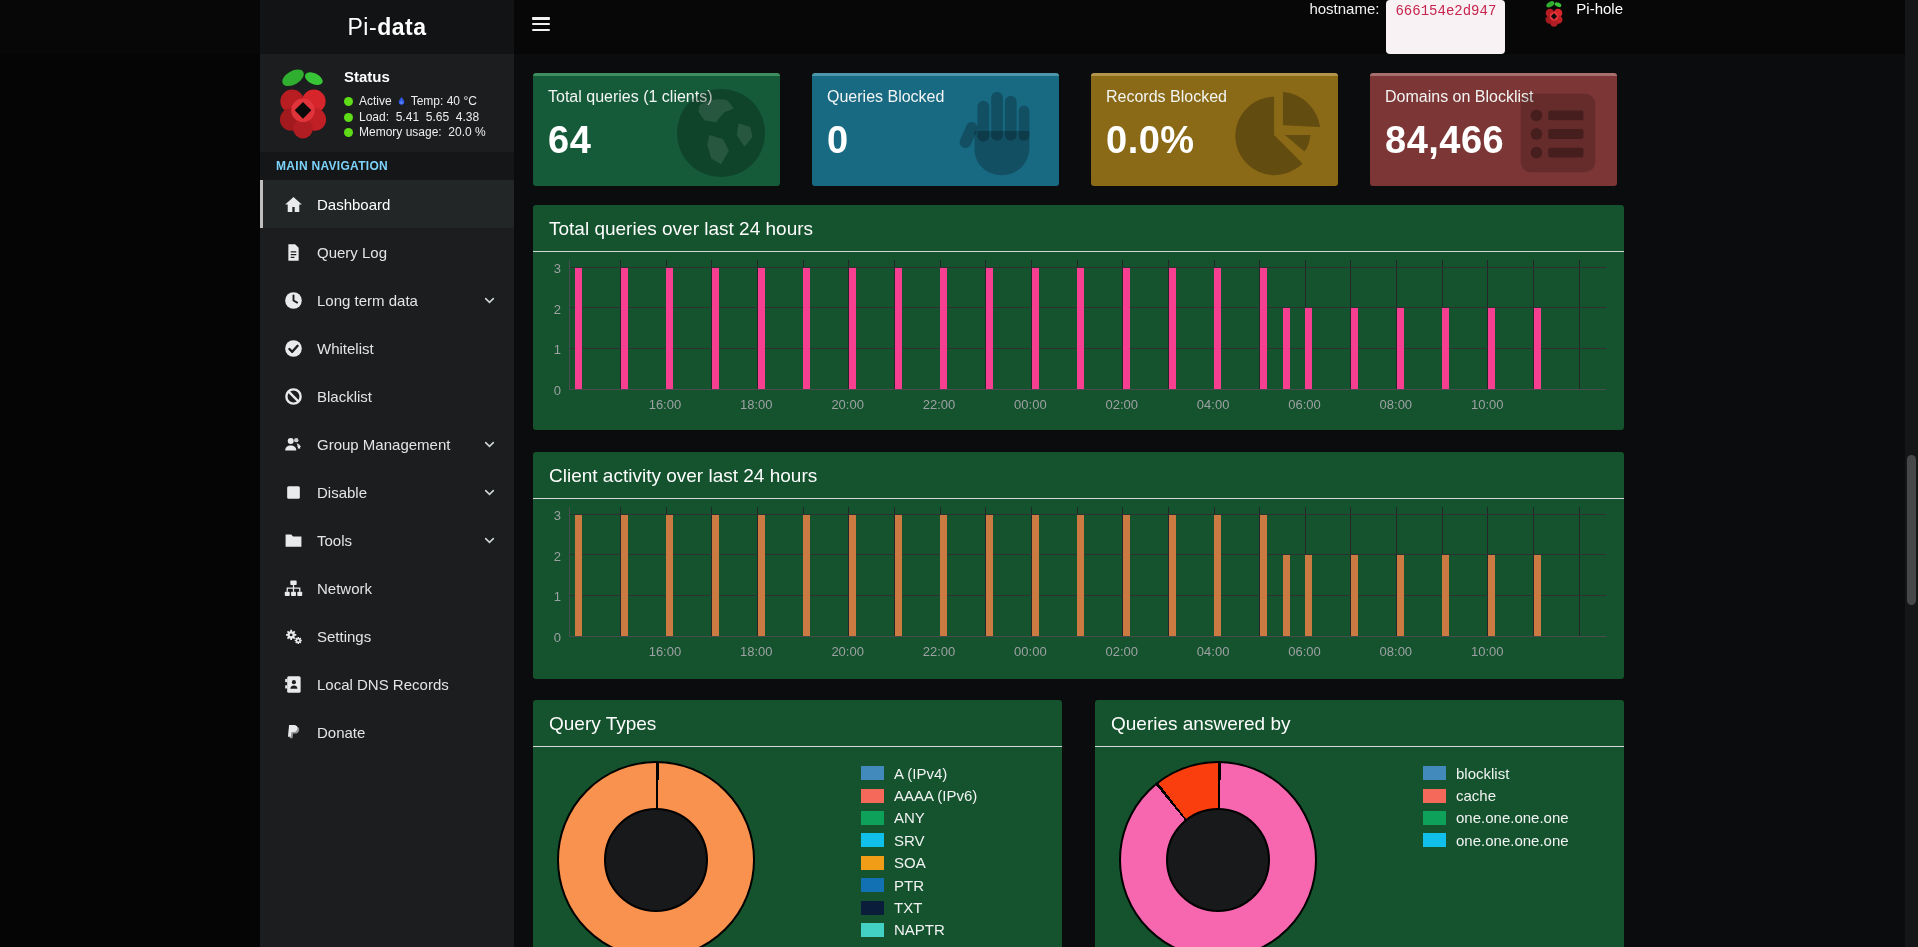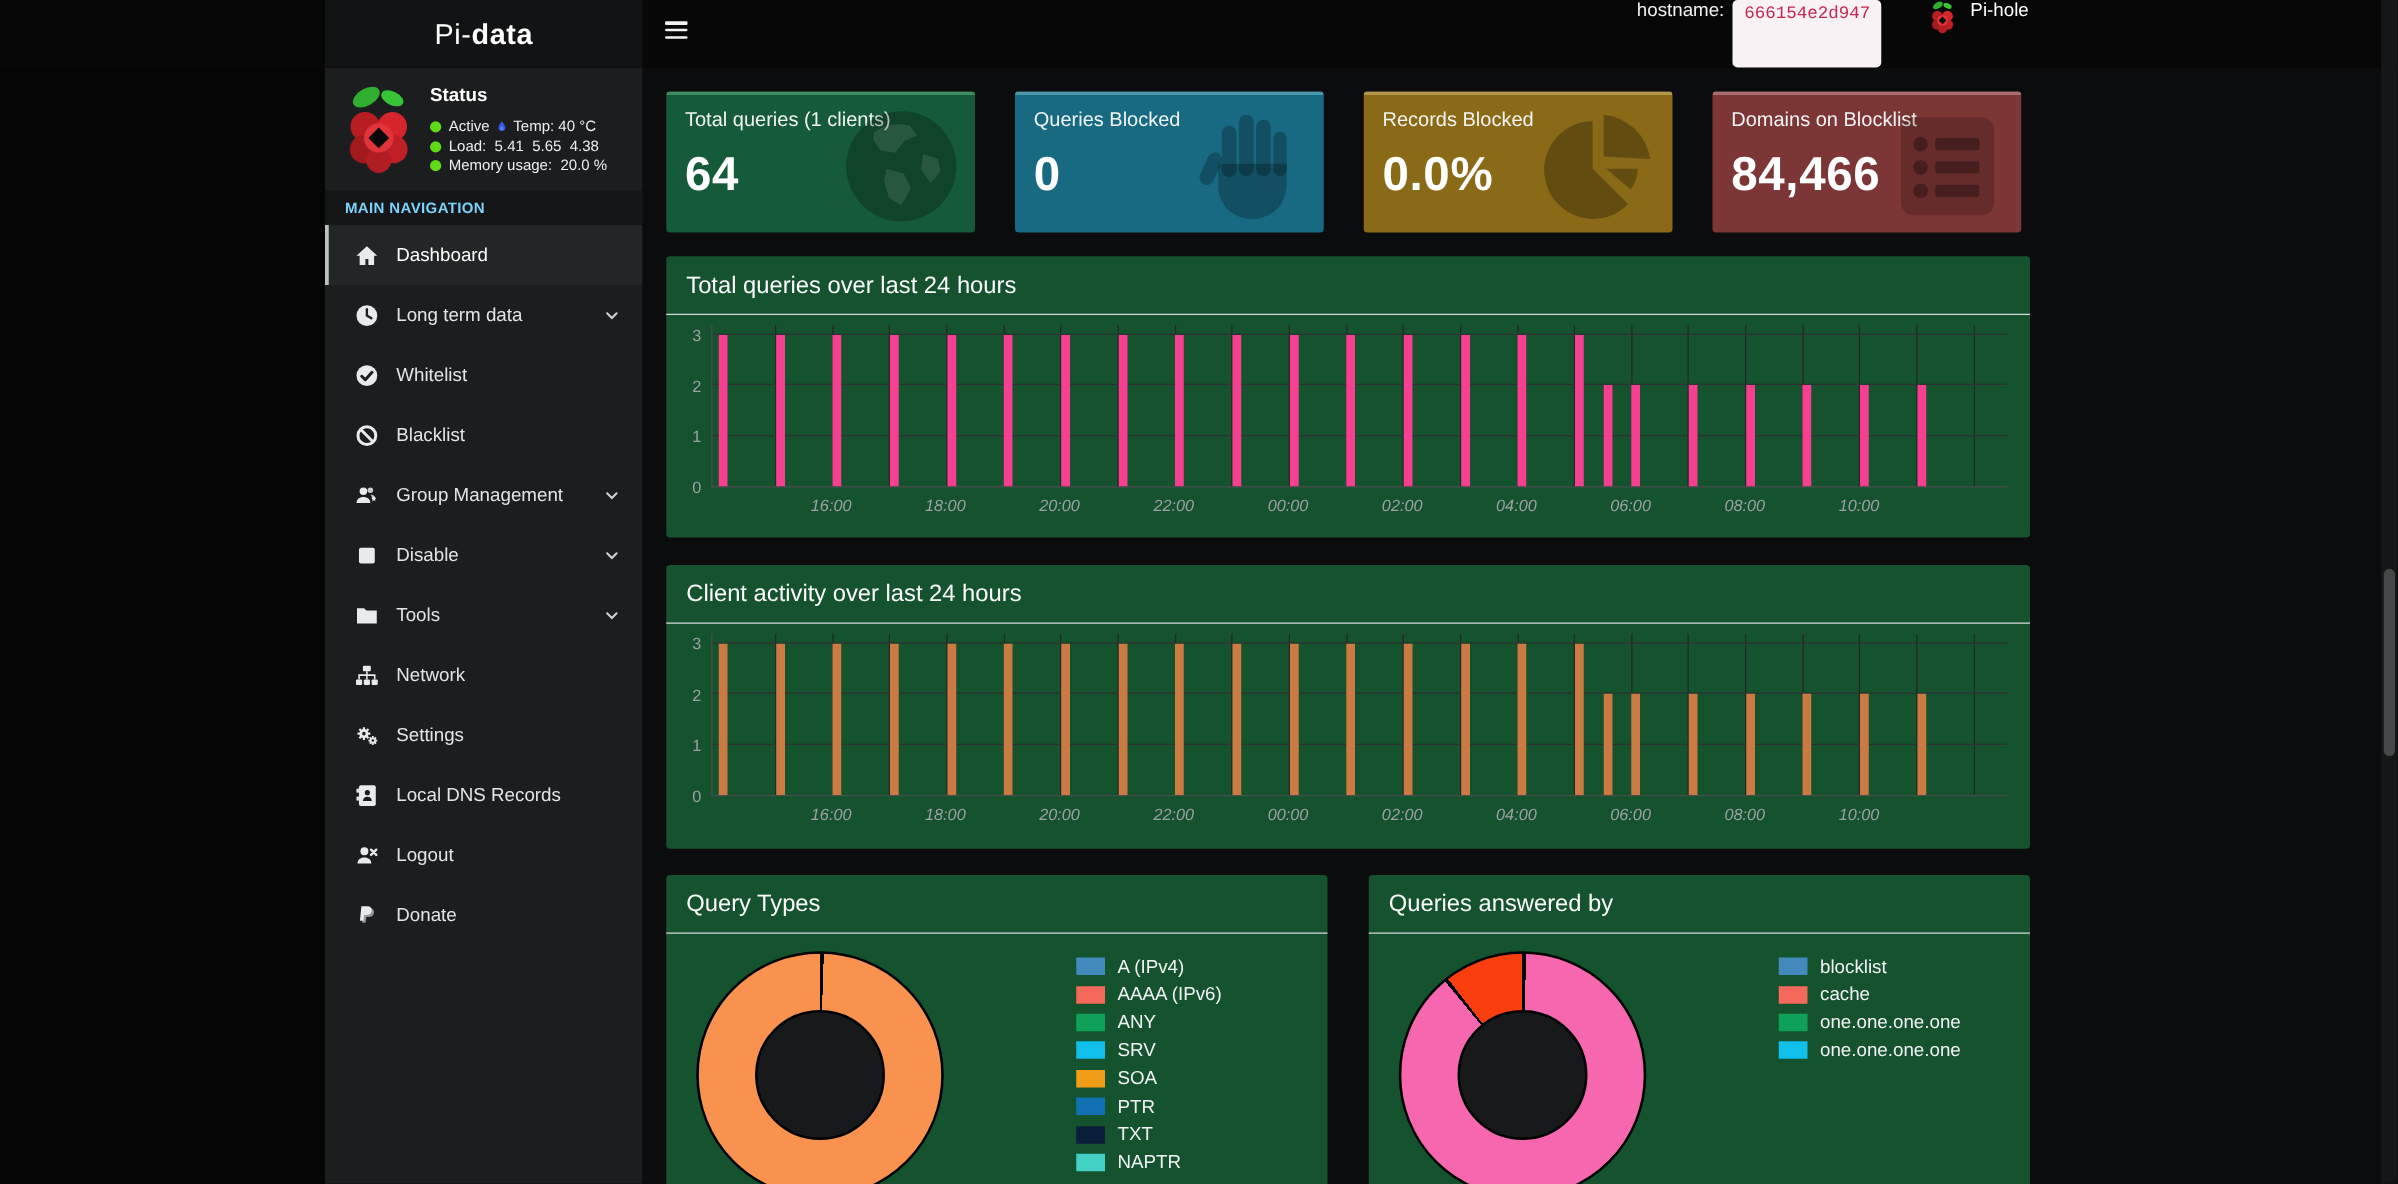--- a/index.html
+++ b/index.html
@@ -57,21 +57,21 @@
 
   .chart-body { position:relative; height:152px; margin:8px 14px 0 10px; }
   .plot { position:absolute; left:26px; right:4px; top:0; bottom:22px;
           border-left:1px solid #4a4d4f; border-bottom:1px solid #4a4d4f; cursor:crosshair; }
   .gl-h { position:absolute; left:0; right:0; height:1px; background:#2e3032; }
   .gl-v { position:absolute; top:0; bottom:0; width:1px; background:#242627; }
   .bar { position:absolute; bottom:0; width:7px; margin-left:-3px; }
   .ylabels { position:absolute; left:0; width:22px; top:0; bottom:22px; }
   .ylab { position:absolute; right:4px; transform:translateY(50%); font-size:13px; color:#9da1a4; }
   .xlabels { position:absolute; left:26px; right:4px; bottom:0; height:20px; }
-  .xlab { position:absolute; bottom:0; transform:translateX(-50%); font-size:13px; color:#9da1a4;font-style:italic; }
+  .xlab { position:absolute; bottom:0; transform:translateX(-50%); font-size:13px; color:#9da1a4; }
 
   .donut { position:relative; width:198px; height:198px; border-radius:50%; border:2px solid #000;
            margin:14px 0 0 24px; cursor:pointer; }
   .hole { position:absolute; left:50%; top:50%; width:104px; height:104px; margin:-52px 0 0 -52px;
           border-radius:50%; background:#17191a; border:2px solid #000; }
   .legend { position:absolute; left:328px; top:62px; list-style:none; }
   .legend li { display:flex; align-items:center; height:22.4px; font-size:15px; color:#f2f3f4; cursor:pointer; }
   .legend .swatch { width:23px; height:14px; margin-right:10px; flex:none; }
 
   
@@ -258,20 +258,28 @@
         <a class="active">
       <svg class="nicon">
             <use href="#i-home"></use>
           </svg>
       <span>Dashboard</span>
         </a>
       </li>
     <li>
         <a>
       <svg class="nicon">
+            <use href="#i-file"></use>
+          </svg>
+      <span>Query Log</span>
+        </a>
+      </li>
+    <li>
+        <a>
+      <svg class="nicon">
             <use href="#i-clock"></use>
           </svg>
       <span>Long term data</span>
       <svg class="chev">
             <use href="#i-chevron-down"></use>
           </svg>
         </a>
       </li>
     <li>
         <a>
@@ -337,28 +345,20 @@
           </svg>
       <span>Settings</span>
         </a>
       </li>
     <li>
         <a>
       <svg class="nicon">
             <use href="#i-address-book"></use>
           </svg>
       <span>Local DNS Records</span>
-        </a>
-      </li>
-    <li>
-        <a>
-      <svg class="nicon">
-            <use href="#i-user-times"></use>
-          </svg>
-      <span>Logout</span>
         </a>
       </li>
     <li>
         <a>
       <svg class="nicon">
             <use href="#i-paypal"></use>
           </svg>
       <span>Donate</span>
         </a>
       </li>

